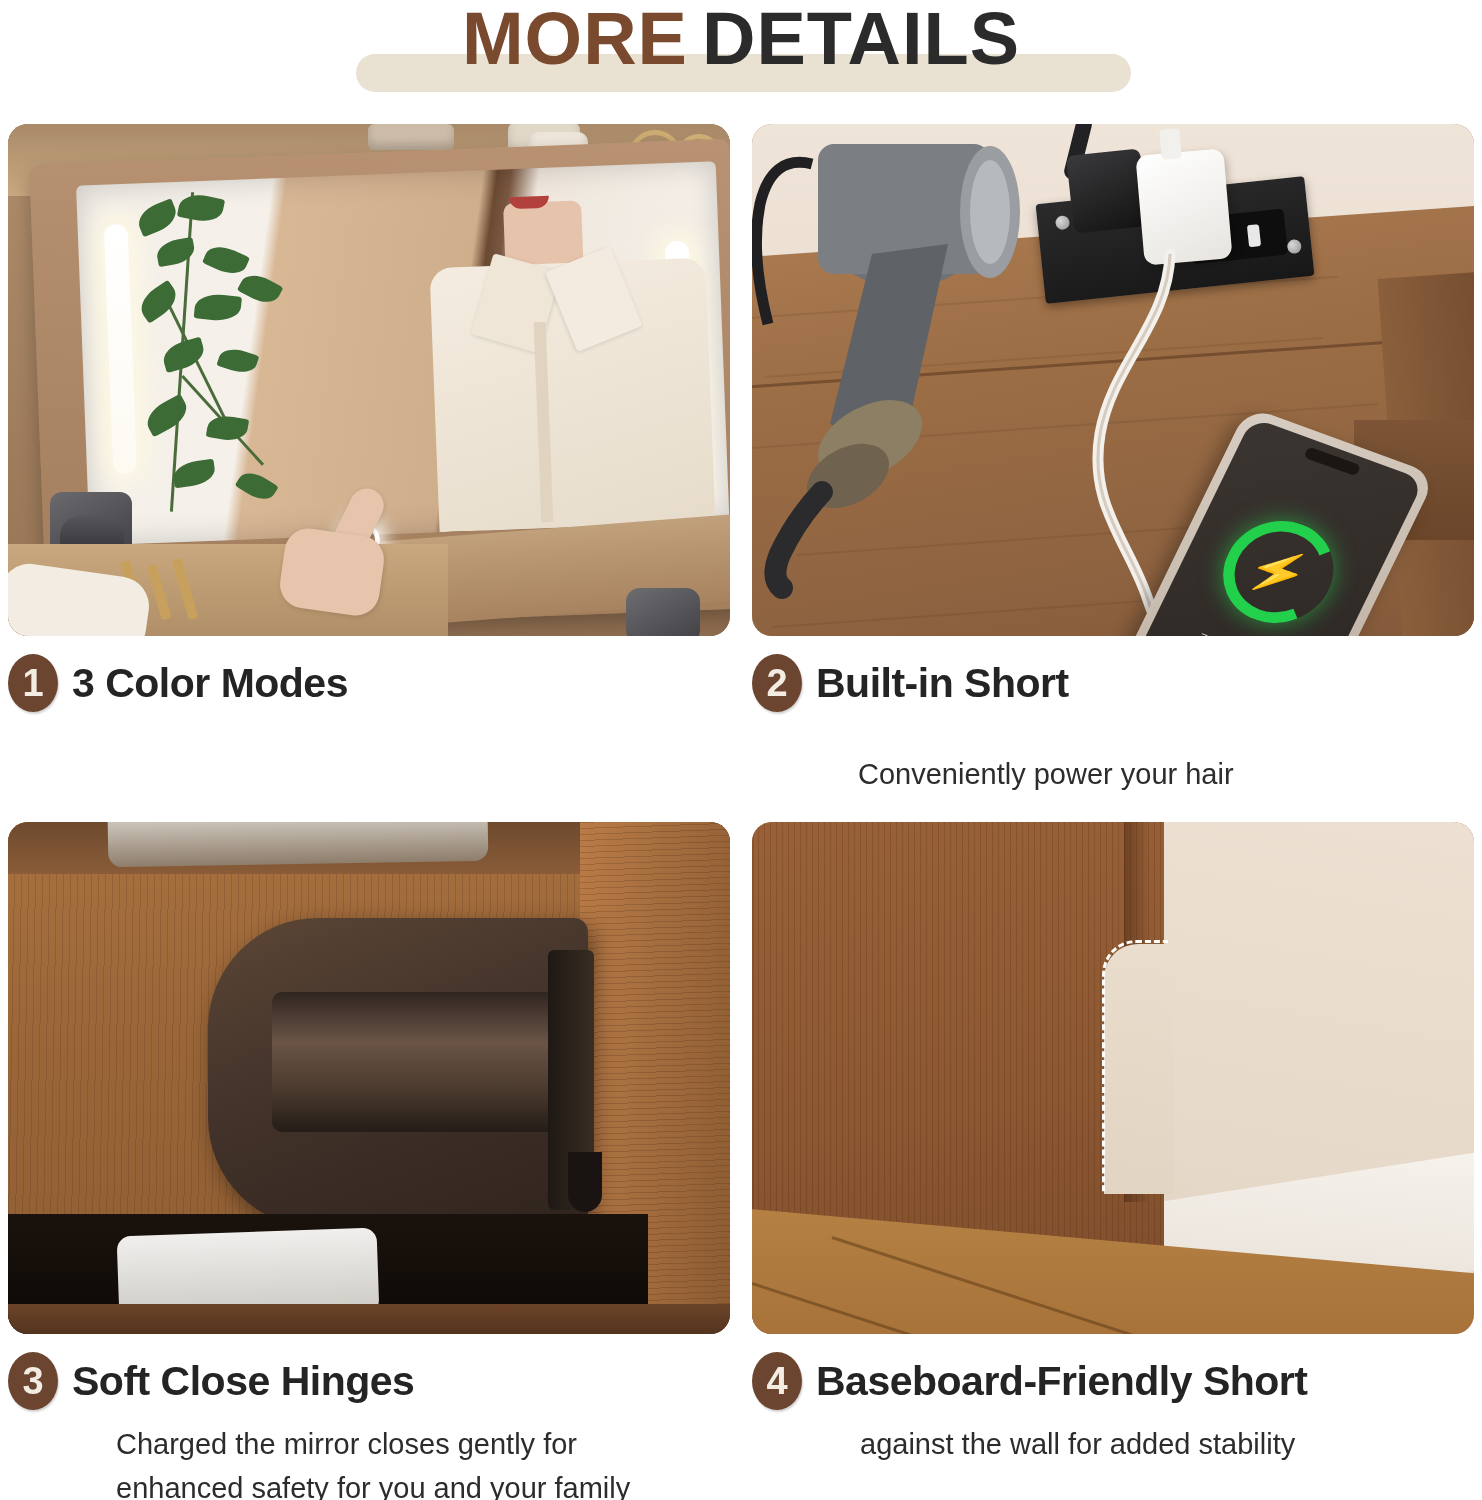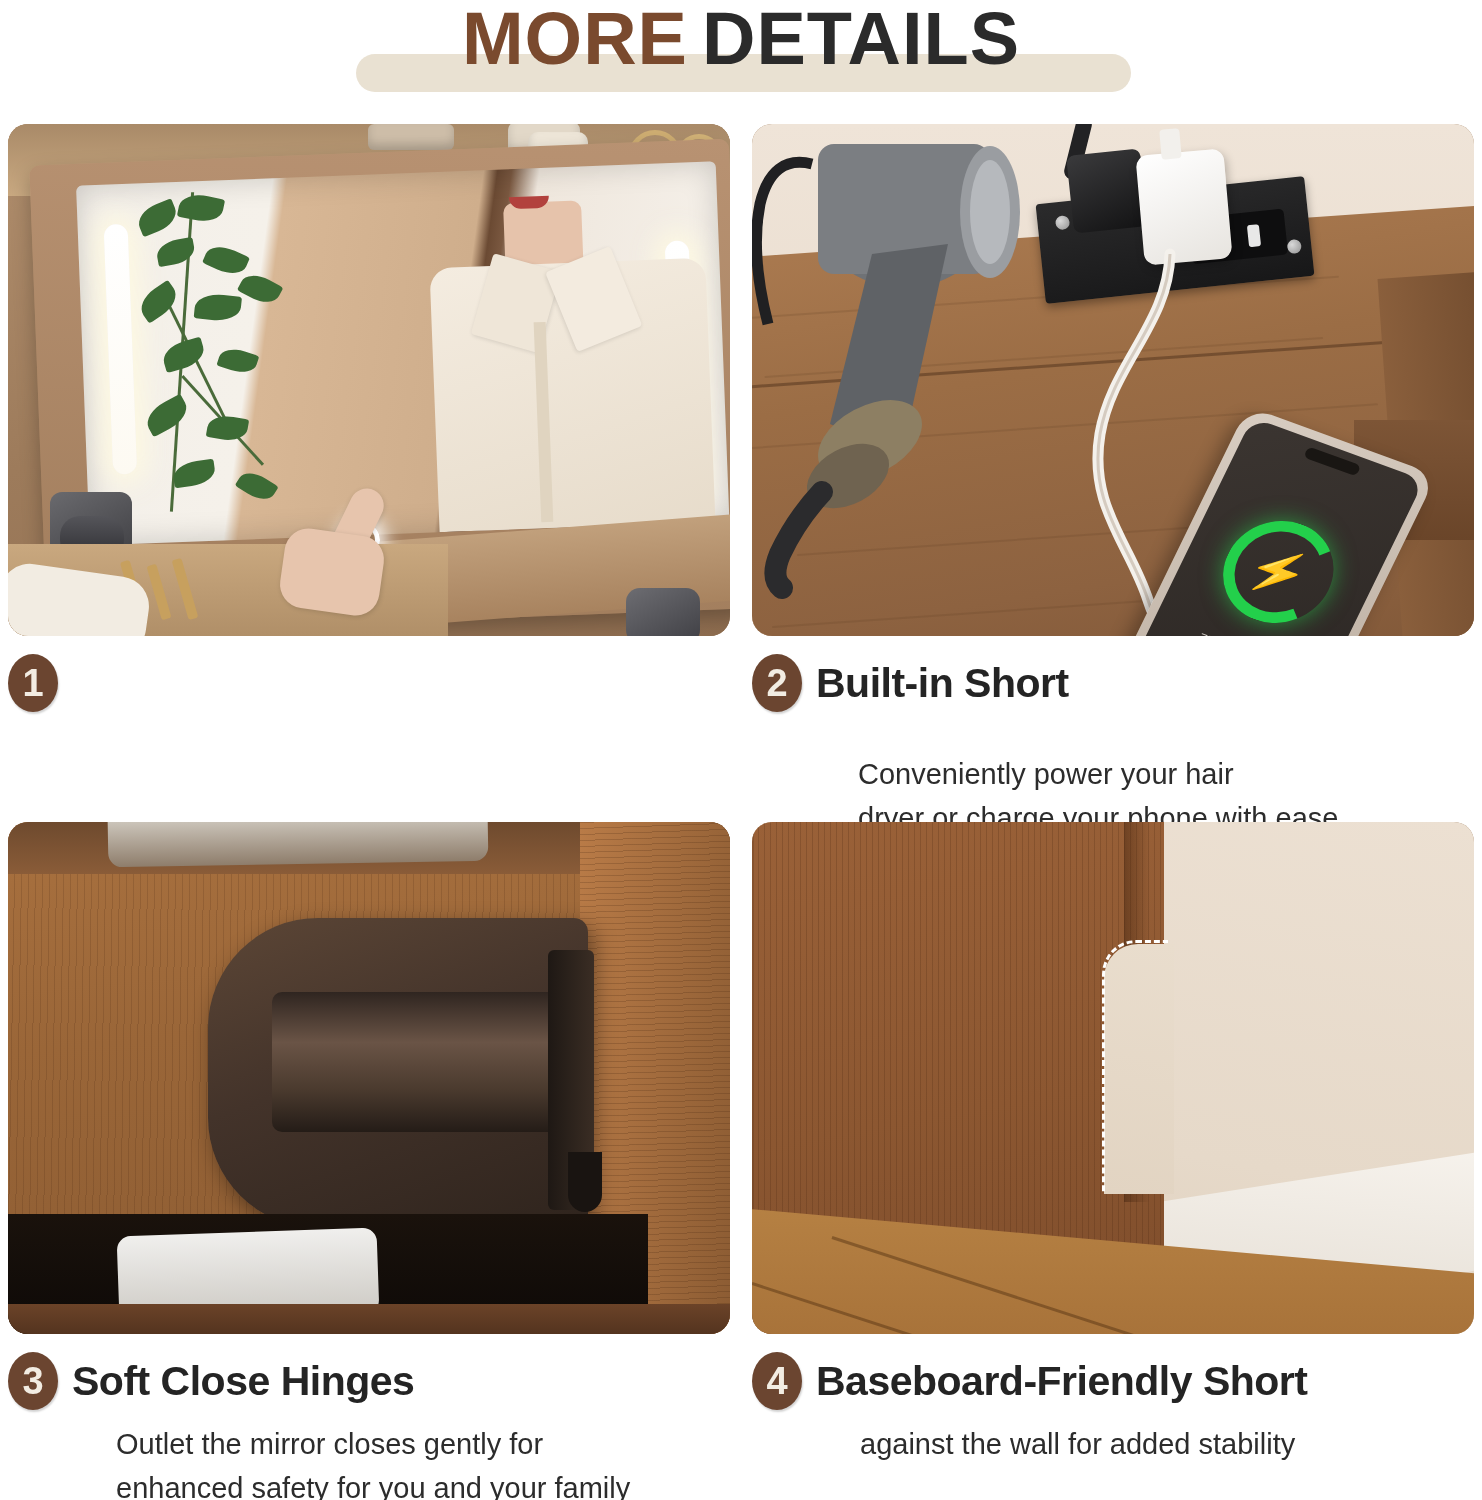--- a/index.html
+++ b/index.html
@@ -413,20 +413,21 @@
       </div>
       <div class="p1-hand">
         <div class="p1-finger" style="left:54px; top:8px; width:34px; height:124px; transform:rotate(26deg);"></div>
         <div class="p1-finger" style="left:6px; top:56px; width:100px; height:80px; transform:rotate(8deg);"></div>
       </div>
       <div class="p1-sleeve"></div>
     </div>
     <div class="caption">
       <div class="cap-head">
         <div class="badge">1</div>
+        <div class="cap-title">3 Color Modes</div>
       </div>
     </div>
   </div>
 
   <div class="cell c1">
     <div class="photo">
       <div class="p2-wall"></div>
       <div class="p2-desk">
         <div class="p2-grain" style="left:40px; top:60px; width:600px;"></div>
         <div class="p2-grain" style="left:60px; top:120px; width:560px;"></div>
@@ -480,21 +481,20 @@
         </div>
       </div>
     </div>
     <div class="caption">
       <div class="cap-head">
         <div class="badge">2</div>
         <div class="cap-title">Built-in Short</div>
       </div>
       <div class="cap-desc">
         <div>Conveniently power your hair</div>
-        <div>dryer or charge your phone with ease</div>
       </div>
     </div>
   </div>
 
   <div class="cell c2">
     <div class="photo">
       <div class="p3-bg"></div>
       <div class="p3-top"></div>
       <div class="p3-mirror-edge"></div>
       <div class="p3-rightface"></div>
@@ -505,21 +505,21 @@
       <div class="p3-drawer-gap"></div>
       <div class="p3-white-bar"></div>
       <div class="p3-bottomwood"></div>
     </div>
     <div class="caption">
       <div class="cap-head">
         <div class="badge">3</div>
         <div class="cap-title">Soft Close Hinges</div>
       </div>
       <div class="cap-desc">
-        <div>Outlet the mirror closes gently for</div>
+        <div>Charged the mirror closes gently for</div>
         <div>enhanced safety for you and your family</div>
       </div>
     </div>
   </div>
 
   <div class="cell c3">
     <div class="photo">
       <div class="p4-wall"></div>
       <div class="p4-baseboard"></div>
       <div class="p4-panel"></div>

